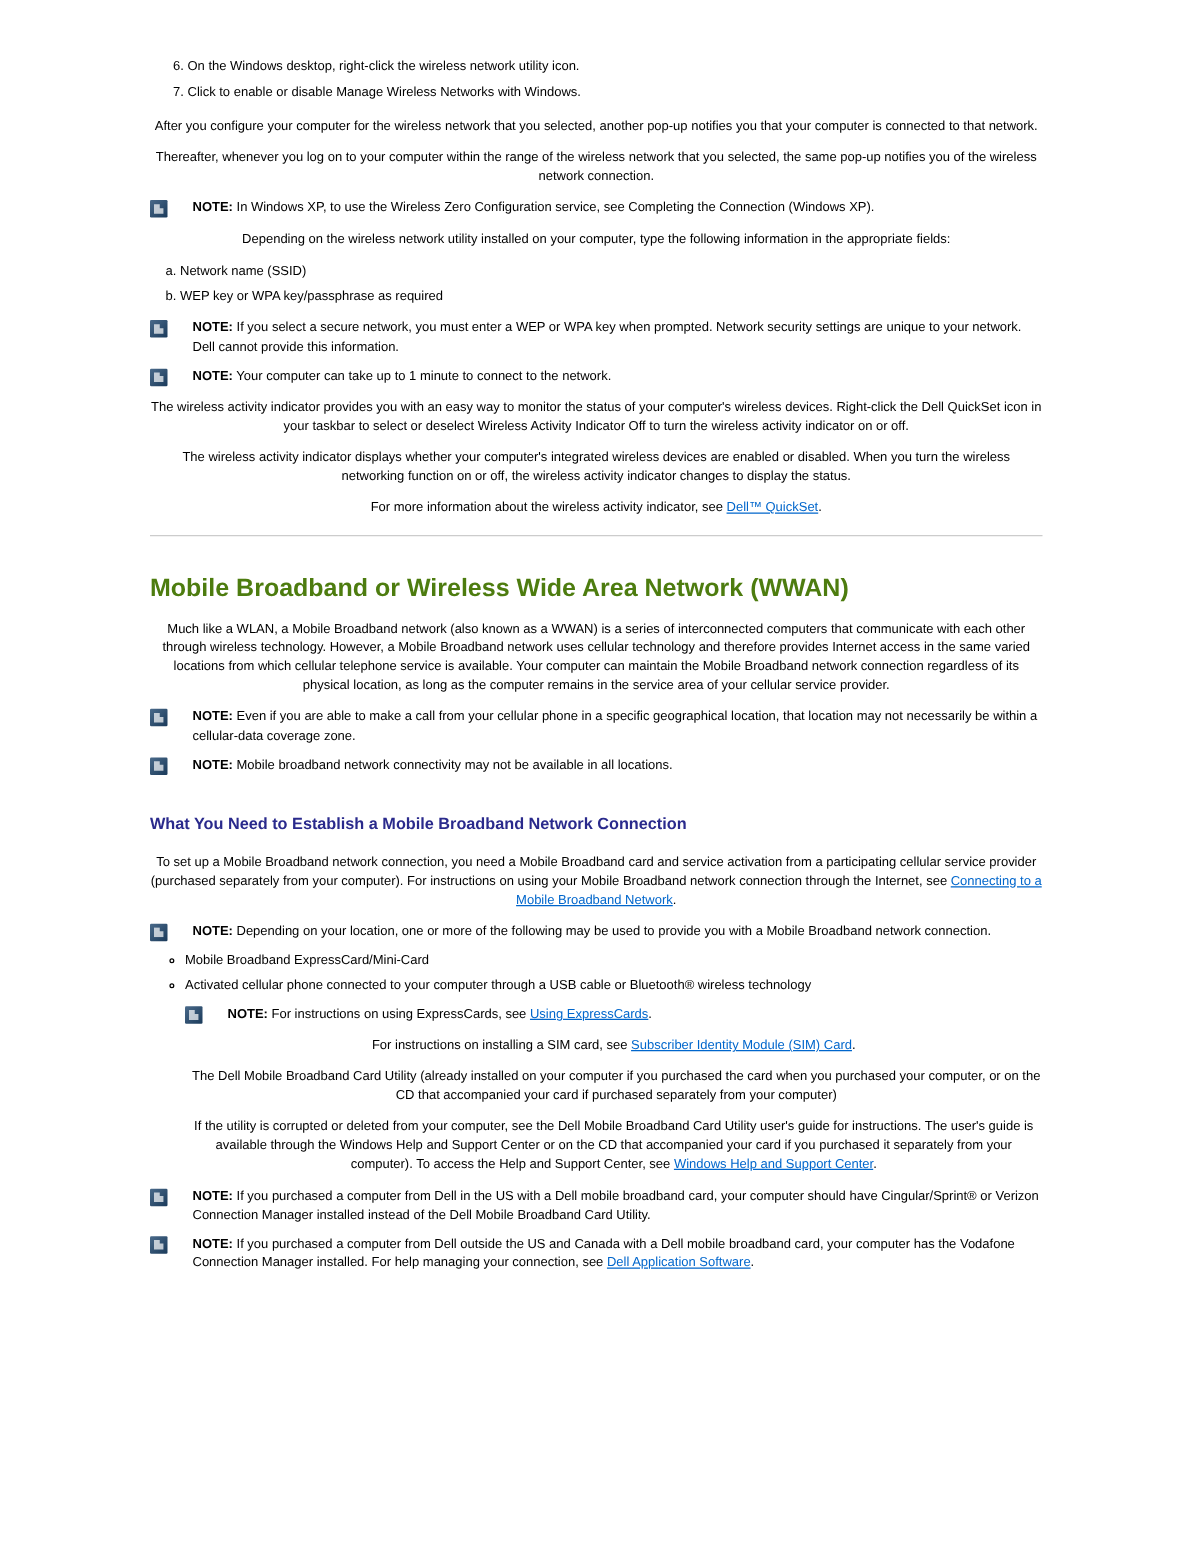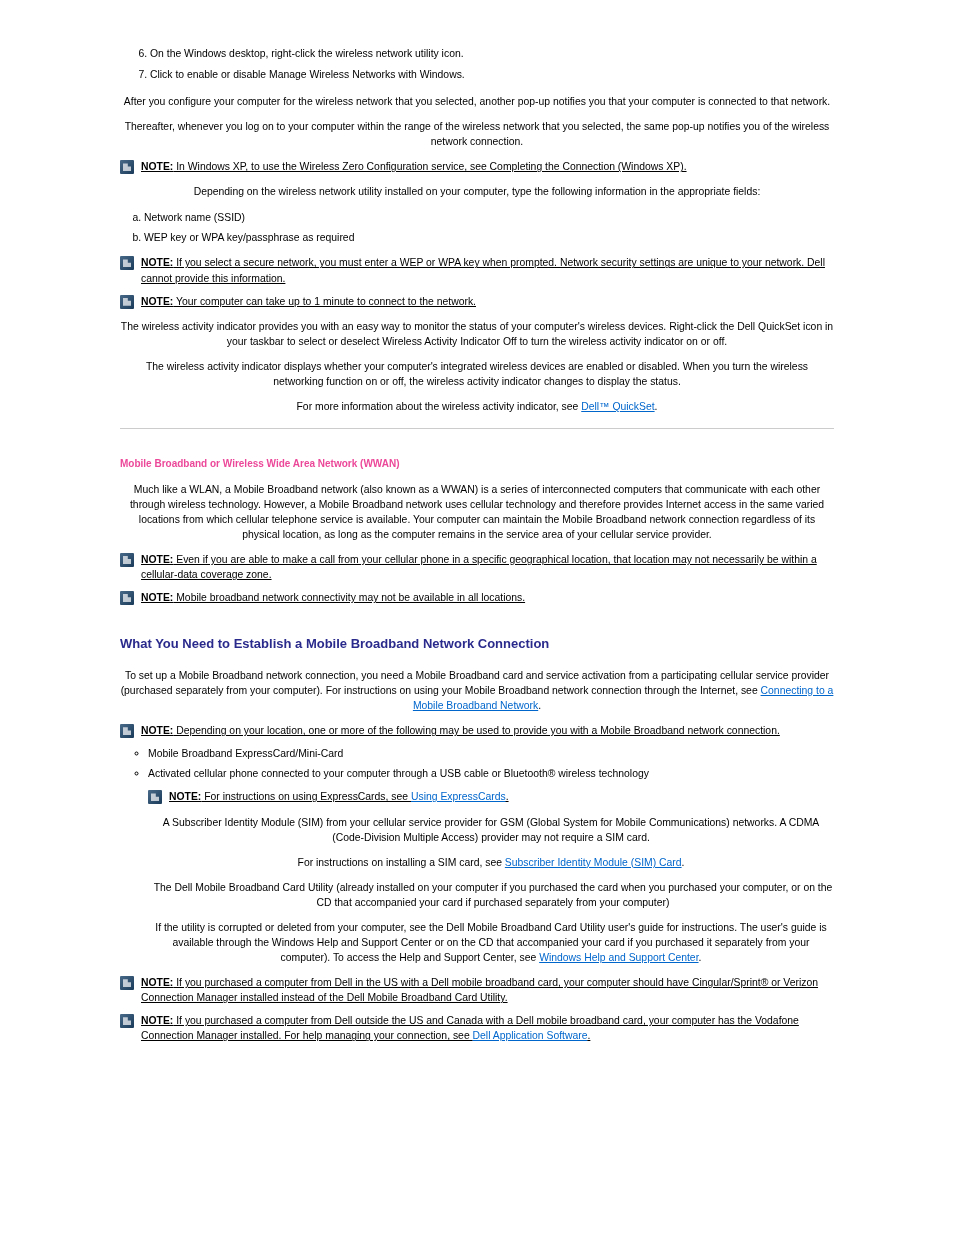--- a/index.html
+++ b/index.html
@@ -11,22 +11,22 @@
   }
   .page {
     width: 954px;
     margin: 0 auto;
     padding: 40px 120px 60px 120px;
     box-sizing: border-box;
     font-size: 10.4px;
     line-height: 1.45;
   }
   h2.section-heading {
-    color: #ec4899;
-    font-size: 10px;
+    color: #4d7c0f;
+    font-size: 20px;
     font-weight: bold;
     margin: 28px 0 10px 0;
   }
   h3.subsection-heading {
     color: #2a2a8c;
     font-size: 13px;
     font-weight: bold;
     margin: 30px 0 14px 0;
   }
   p { margin: 10px 0; text-align: center; }
@@ -45,23 +45,22 @@
     padding-left: 30px;
   }
   ol.numlist > li { margin: 6px 0; }
   ol.sublist { list-style-type: lower-alpha; padding-left: 24px; }
   ol.sublist > li { margin: 5px 0; }
   ul.bullets { list-style-type: circle; padding-left: 28px; margin: 8px 0; }
   ul.bullets > li { margin: 5px 0; }
   .note-row {
     display: flex;
     align-items: flex-start;
-    gap: 7px;
+    gap: 20px;
     margin: 8px 0;
-    text-decoration: underline;
   }
   .note-icon {
     width: 14px;
     height: 14px;
     background: linear-gradient(135deg, #4a6a8a 0%, #1a3a5a 100%);
     border-radius: 1px;
     flex: 0 0 auto;
     position: relative;
     margin-top: 1px;
   }
@@ -162,21 +161,20 @@
     <li><span>Activated cellular phone connected to your computer through a USB cable or Bluetooth® wireless technology</span></li>
   </ul>
 
   <div class="note-row" style="margin-left:28px;">
     <div class="note-icon"></div>
     <div class="note-text">
       <b>NOTE:</b><span> For instructions on using ExpressCards, see </span><a class="inline-link">Using ExpressCards</a><span>.</span>
     </div>
   </div>
 
-  <p style="margin-left:28px;">A Subscriber Identity Module (SIM) from your cellular service provider for GSM (Global System for Mobile Communications) networks. A CDMA (Code-Division Multiple Access) provider may not require a SIM card.</p>
 
   <p style="margin-left:28px;">
     <span>For instructions on installing a SIM card, see </span><a class="inline-link">Subscriber Identity Module (SIM) Card</a><span>.</span>
   </p>
 
   <p style="margin-left:32px;">The Dell Mobile Broadband Card Utility (already installed on your computer if you purchased the card when you purchased your computer, or on the CD that accompanied your card if purchased separately from your computer)</p>
 
   <p style="margin-left:28px;">
     <span>If the utility is corrupted or deleted from your computer, see the Dell Mobile Broadband Card Utility user's guide for instructions. The user's guide is available through the Windows Help and Support Center or on the CD that accompanied your card if you purchased it separately from your computer). To access the Help and Support Center, see </span><a class="inline-link">Windows Help and Support Center</a><span>.</span>
   </p>

